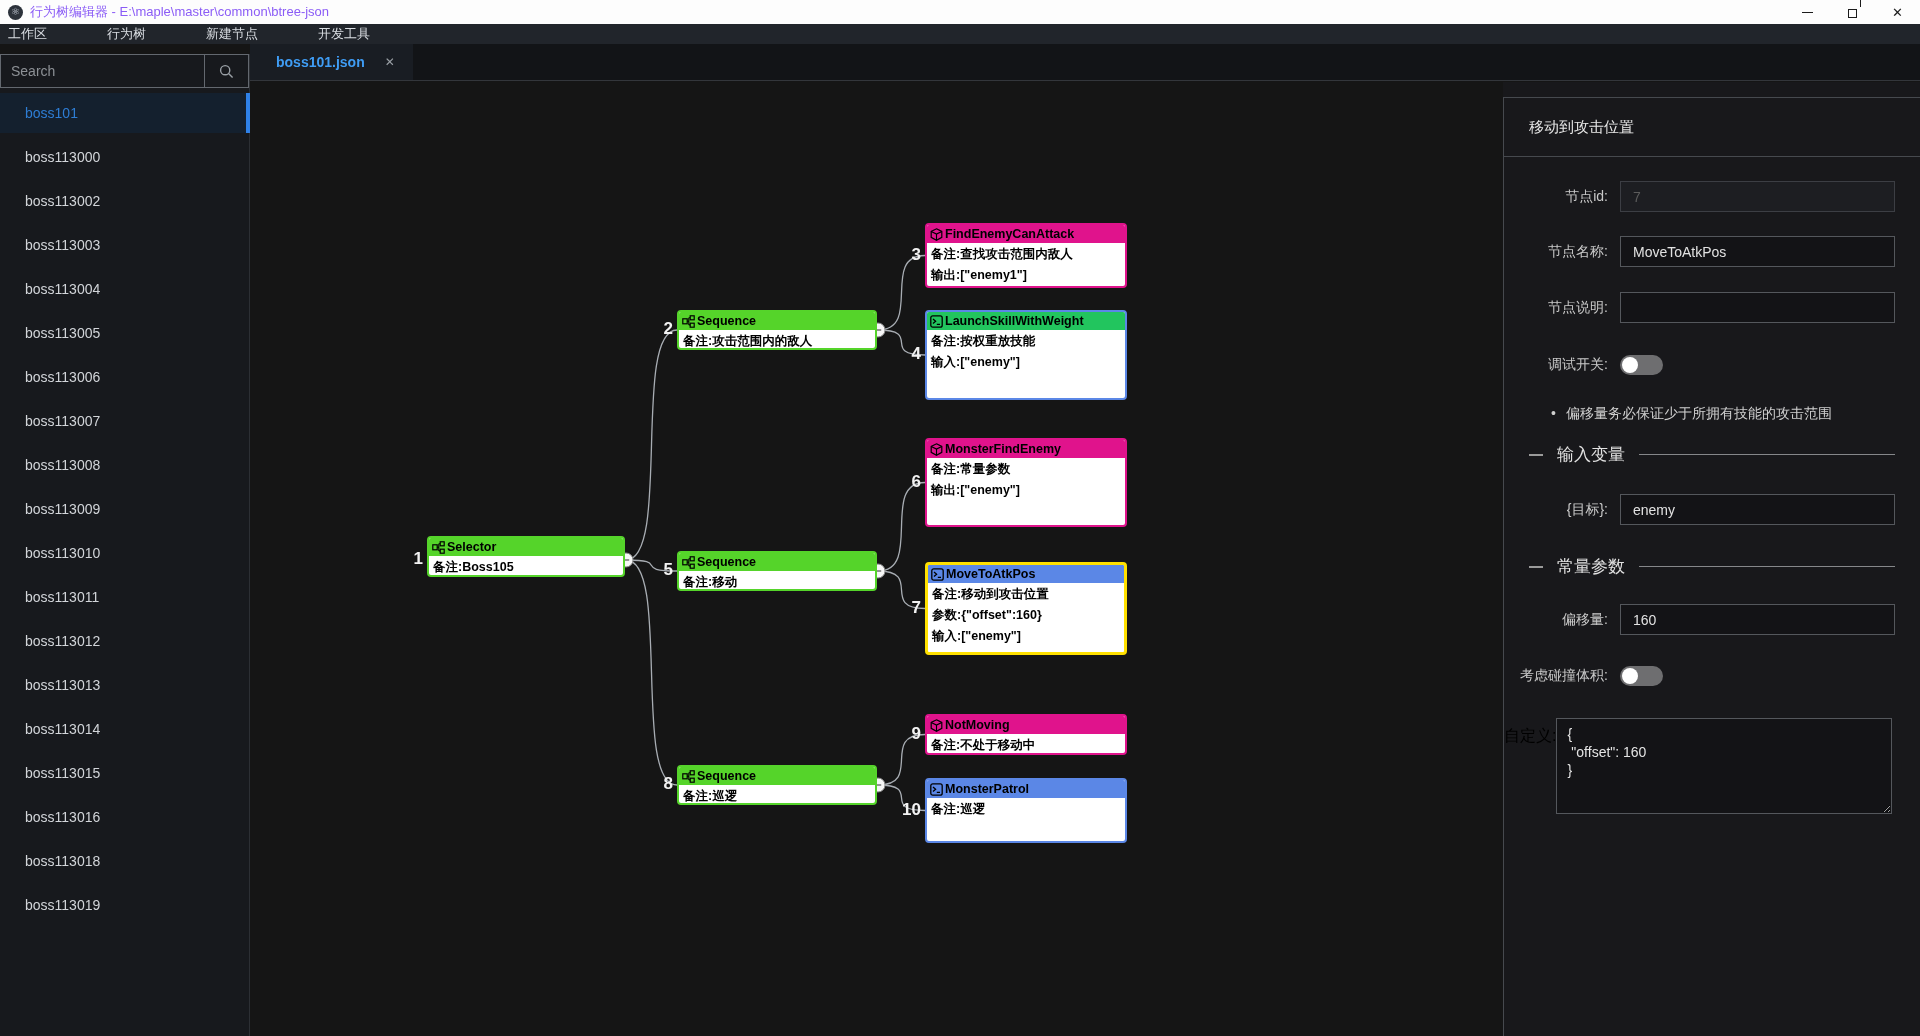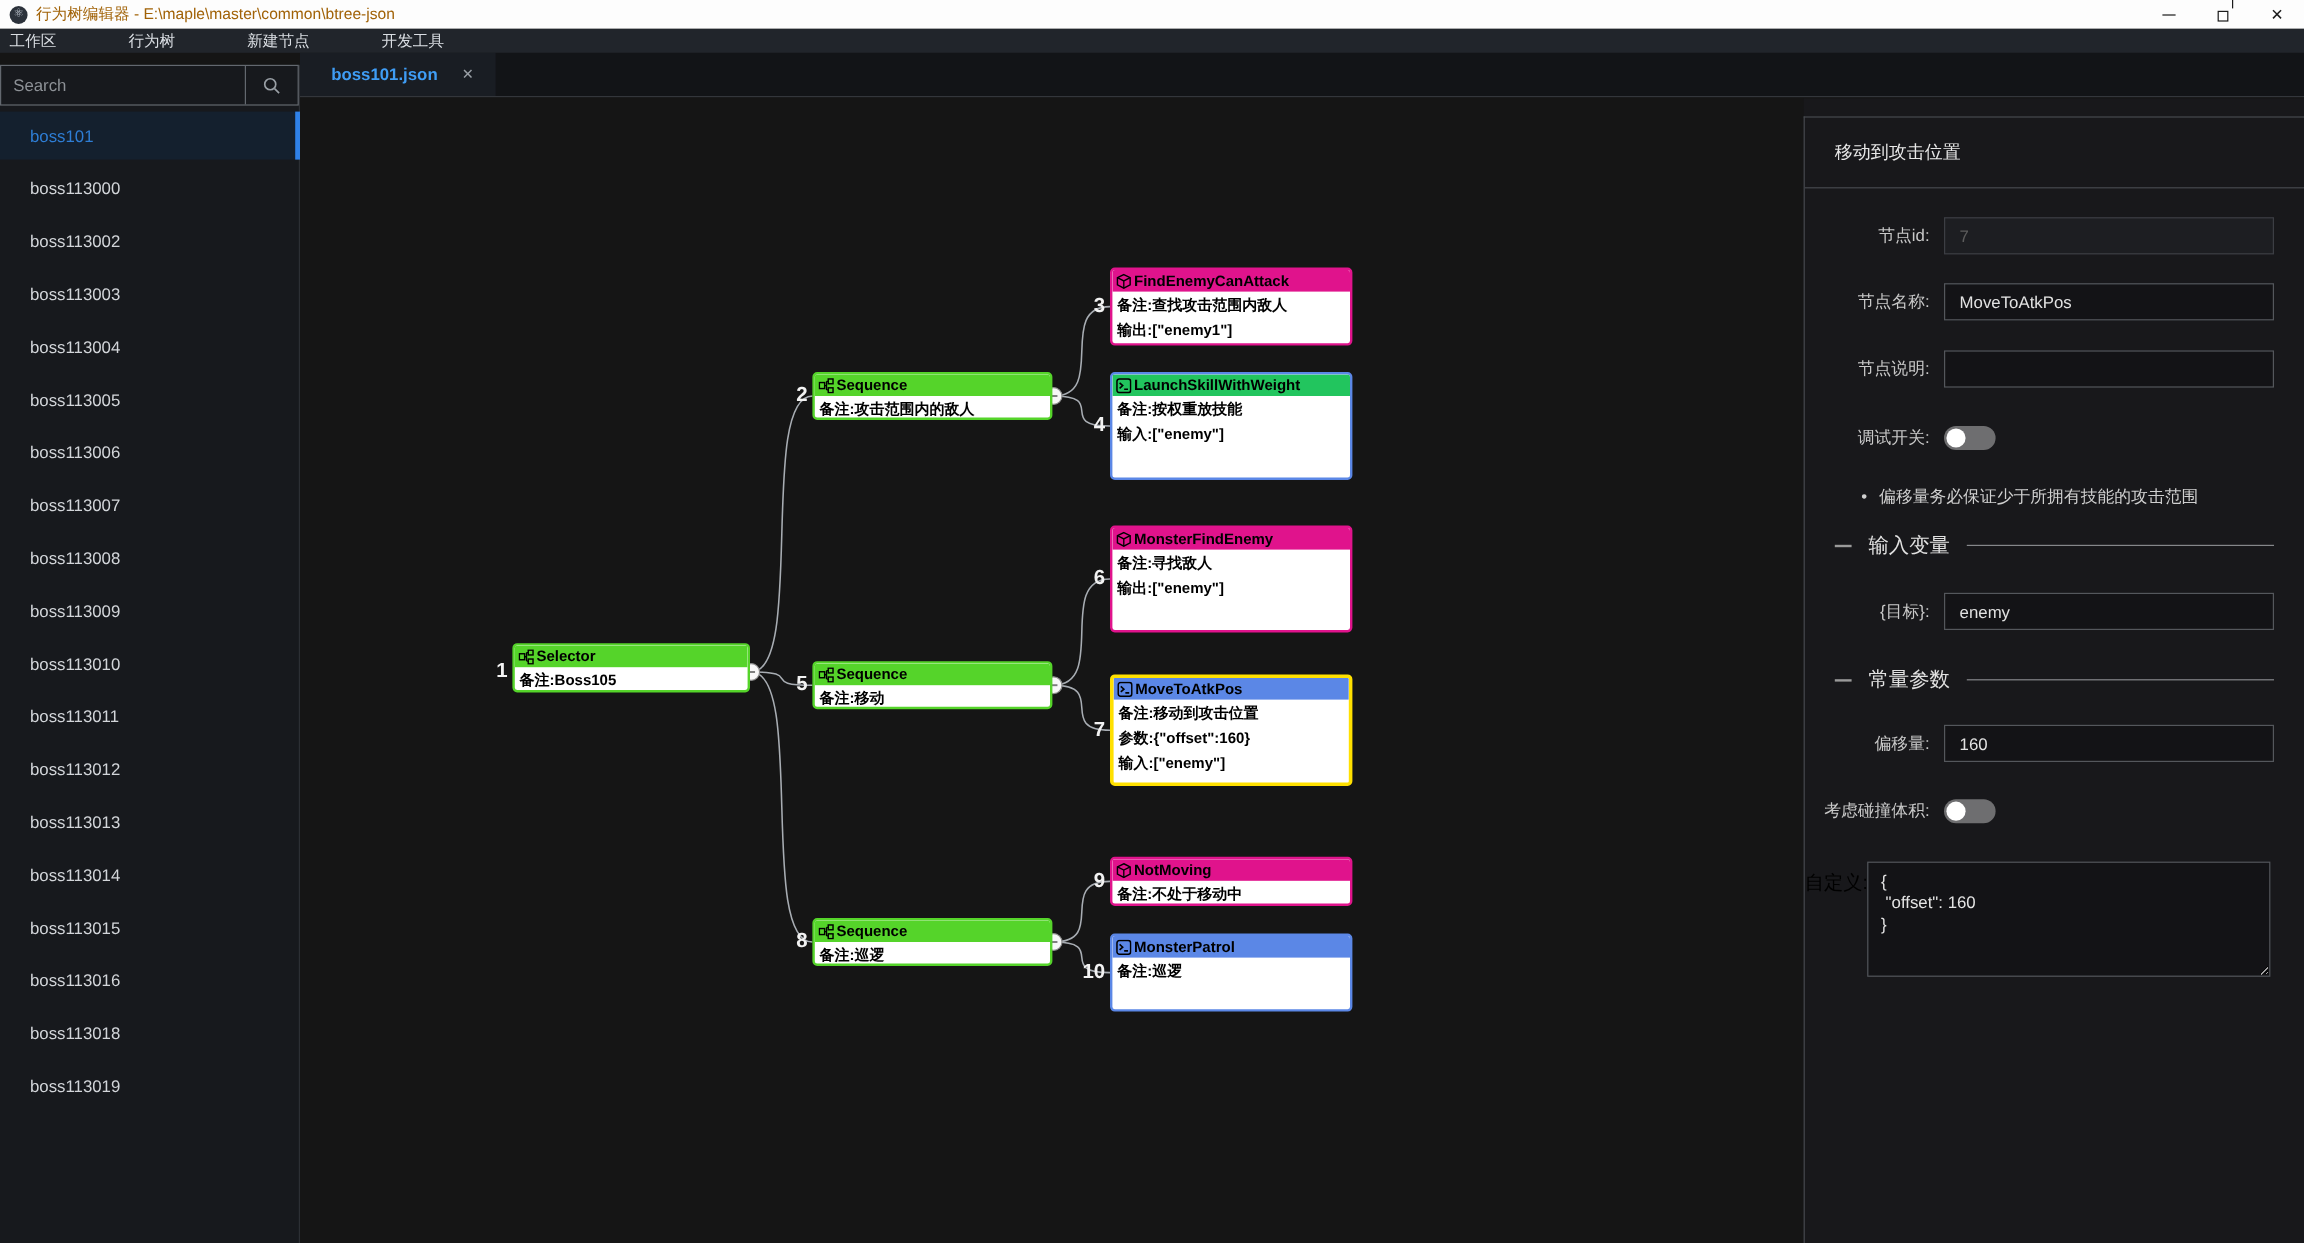--- a/index.html
+++ b/index.html
@@ -7,21 +7,21 @@
   body {
     width:1920px; height:1036px; position:relative; overflow:hidden;
     background:#151515; font-family:"Liberation Sans",sans-serif;
   }
   
   .titlebar { position:absolute; left:0; top:0; width:1920px; height:24px;
     background:#fdfdfd; display:flex; align-items:center; z-index:6; }
   .app-icon { width:15px; height:15px; border-radius:50%; background:#2c323b;
     margin:0 7px 0 8px; display:flex; align-items:center; justify-content:center;
     color:#cfd6e0; font-size:10px; line-height:1; }
-  .win-title { font-size:13px; color:#a16207; }
+  .win-title { font-size:13px; color:#8b5cf6; }
   .win-controls { margin-left:auto; display:flex; height:24px; }
   .win-btn { width:45px; height:24px; display:flex; align-items:center; justify-content:center; color:#1b1b1b; }
   .ic-min { width:11px; height:1px; background:#1b1b1b; }
   .ic-restore { position:relative; width:9px; height:9px; border:1px solid #1b1b1b; background:#fdfdfd; margin-top:3px; }
   .ic-restore::before { content:''; position:absolute; left:1px; bottom:1px; width:9px; height:9px;
     border:1px solid #1b1b1b; border-left:none; border-bottom:none; transform:translate(1px,-9px); }
   .ic-close { font-size:13px; line-height:1; }
   
   .menubar { position:absolute; left:0; top:24px; width:1920px; height:20px; background:#21252b;
     display:flex; align-items:center; padding-left:8px; z-index:6;gap:36px; }
@@ -264,21 +264,21 @@
       <div class="node-header" style="background: rgb(224, 19, 140);">
         <span style="display:flex">
           <svg width="13" height="13" viewBox="0 0 13 13">
             <path d="M6.5 0.8 L11.8 3.4 V9.4 L6.5 12.2 L1.2 9.4 V3.4 Z" fill="none" stroke="#000" stroke-width="1.2"></path>
             <path d="M1.2 3.4 L6.5 6.1 L11.8 3.4 M6.5 6.1 V12.2" fill="none" stroke="#000" stroke-width="1.1"></path>
           </svg>
         </span>
         <span>MonsterFindEnemy</span>
       </div>
       <div class="node-body">
-        <div class="node-line">备注:寻找敌人</div>
+        <div class="node-line">备注:常量参数</div>
         <div class="node-line">输出:["enemy"]</div>
       </div>
     </div>
     <div class="num" style="left: 895px; top: 471.5px;">6</div>
     <div class="node selected" style="left: 925px; top: 562px; width: 202px; height: 93px; border: 3px solid rgb(255, 224, 0);">
       <div class="node-header" style="background: rgb(91, 135, 230);">
         <span style="display:flex">
           <svg width="13" height="13" viewBox="0 0 13 13">
             <rect x="0.8" y="0.8" width="11.4" height="11.4" rx="2" fill="none" stroke="#000" stroke-width="1.3"></rect>
             <path d="M3 4 L5.6 6.3 L3 8.6" fill="none" stroke="#000" stroke-width="1.3"></path>

